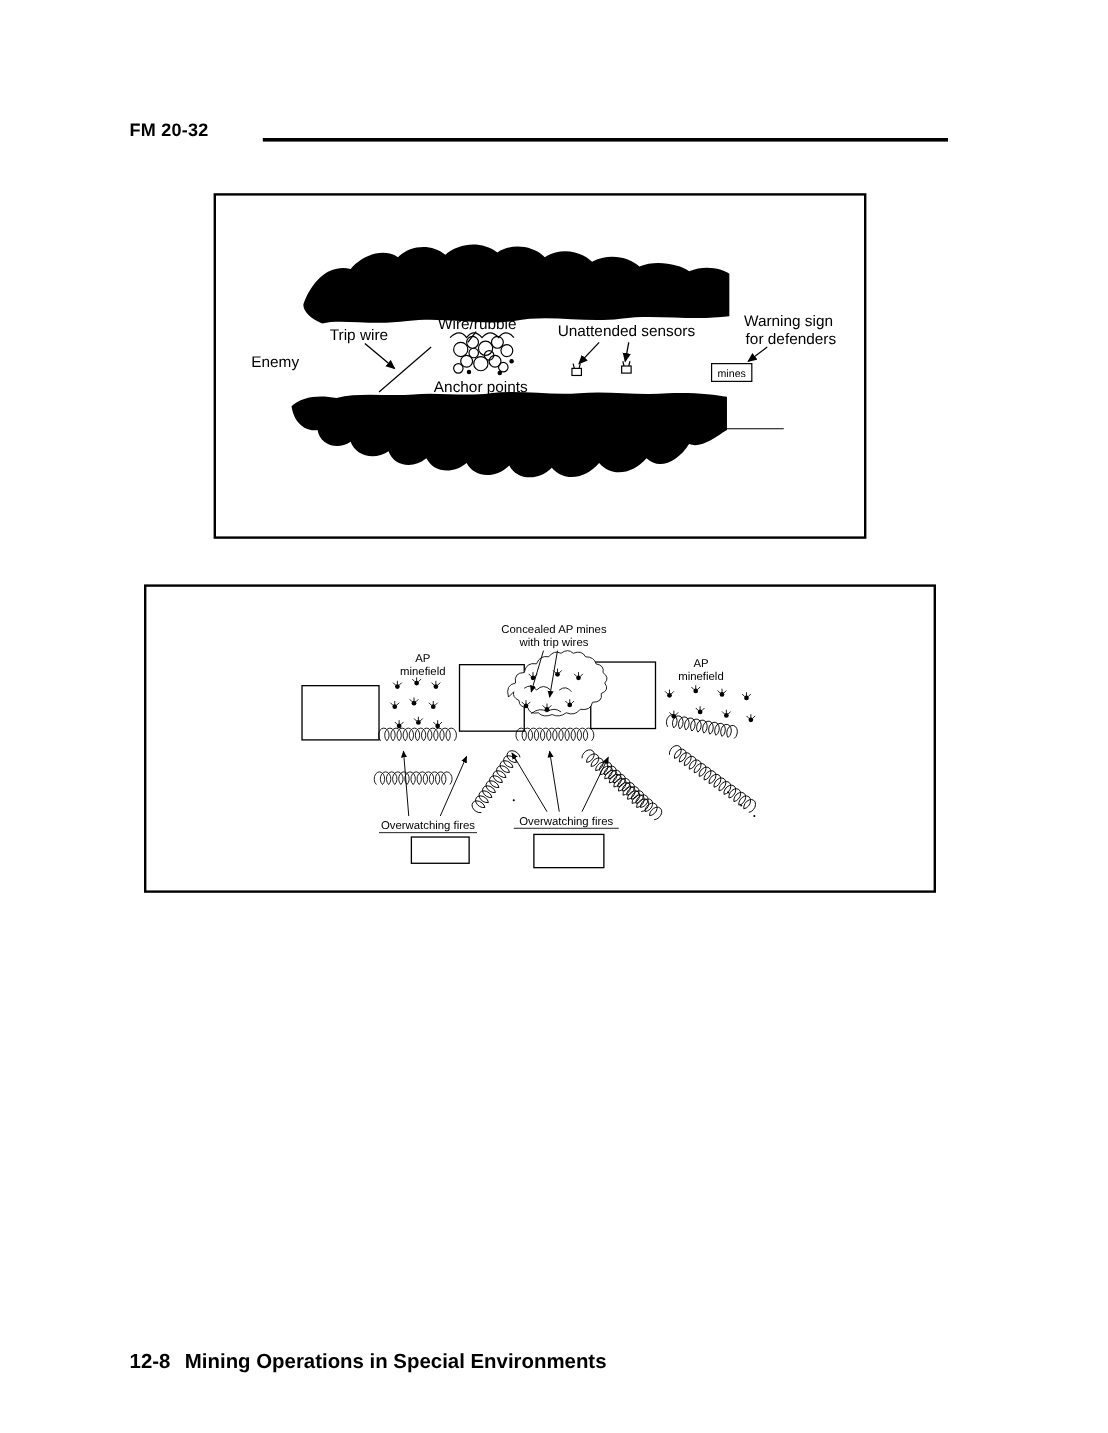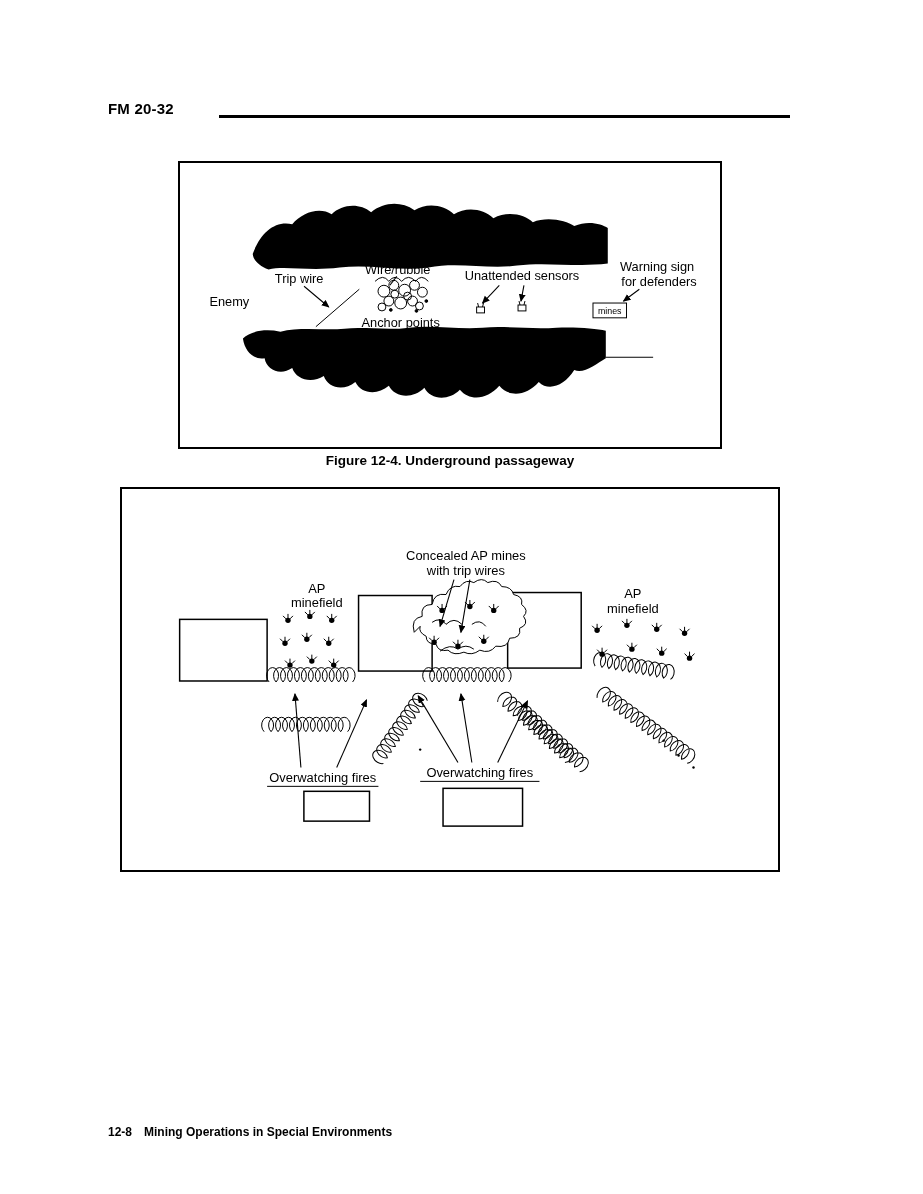--- a/index.html
+++ b/index.html
@@ -4,26 +4,26 @@
 <style>
   html,body { margin:0; padding:0; background:#ffffff; }
   .page {
     position:relative; width:923px; height:1194px; background:#ffffff;
     font-family:"Liberation Sans", sans-serif; color:#000000; overflow:hidden;margin-top:28px;
   }
   .header-title { position:absolute; left:108px; top:72px; font-size:15px; font-weight:bold; letter-spacing:.2px; }
   .header-rule { position:absolute; left:219px; top:87px; width:571px; height:3px; background:#000; }
   .figure-box { position:absolute; border:2px solid #000; background:#fff; box-sizing:border-box; }
   .fig1 { left:178px; top:133px; width:544px; height:288px; }
-  .fig2 { left:120px; top:459px; width:660px; height:385px;padding-left:48px; }
+  .fig2 { left:120px; top:459px; width:660px; height:257px;padding-left:48px; }
   .figure-box svg { position:absolute; left:0; top:0; width:100%; height:100%; }
   .caption { position:absolute; font-size:13.5px; font-weight:bold; text-align:center; }
   .cap1 { left:178px; top:425px; width:544px; }
   .cap2 { left:120px; top:812px; width:660px; }
-  .footer { position:absolute; left:108px; top:1097px; font-size:12px; font-weight:bold; }
+  .footer { position:absolute; left:108px; top:1097px; font-size:17px; font-weight:bold; }
   .footer .pgnum { margin-right:12px; }
   svg text { font-family:"Liberation Sans", sans-serif; font-size:13px; fill:#000; }
   svg .tiny { font-size:9px; }
 </style>
 </head>
 <body>
 
 <div class="page">
 
   <span class="header-title">FM 20-32</span>
@@ -100,21 +100,20 @@
 
       <text x="119" y="122" text-anchor="middle">Trip wire</text>
       <text x="219" y="113" text-anchor="middle">Wire/rubble</text>
       <text x="345" y="119" text-anchor="middle">Unattended sensors</text>
       <text x="482" y="110" text-anchor="middle">Warning sign</text>
       <text x="484" y="125" text-anchor="middle">for defenders</text>
       <text x="28" y="145">Enemy</text>
       <text x="222" y="166" text-anchor="middle">Anchor points</text>
     </svg>
   </div>
-  <div class="caption cap1">Figure 12-4. Underground passageway</div>
 
   <div class="figure-box fig2">
     <svg viewBox="0 0 660 347">
       <defs>
         <marker id="ah2" markerWidth="9" markerHeight="9" refX="7" refY="3.5" orient="auto" markerUnits="userSpaceOnUse">
           <path d="M0 0 L8 3.5 L0 7 Z" fill="#000"></path>
         </marker>
         <g id="mineSym">
           <circle r="2.7" fill="#000"></circle>
           <line x1="0" y1="-2" x2="0" y2="-6.5" stroke="#000" stroke-width="1"></line>

